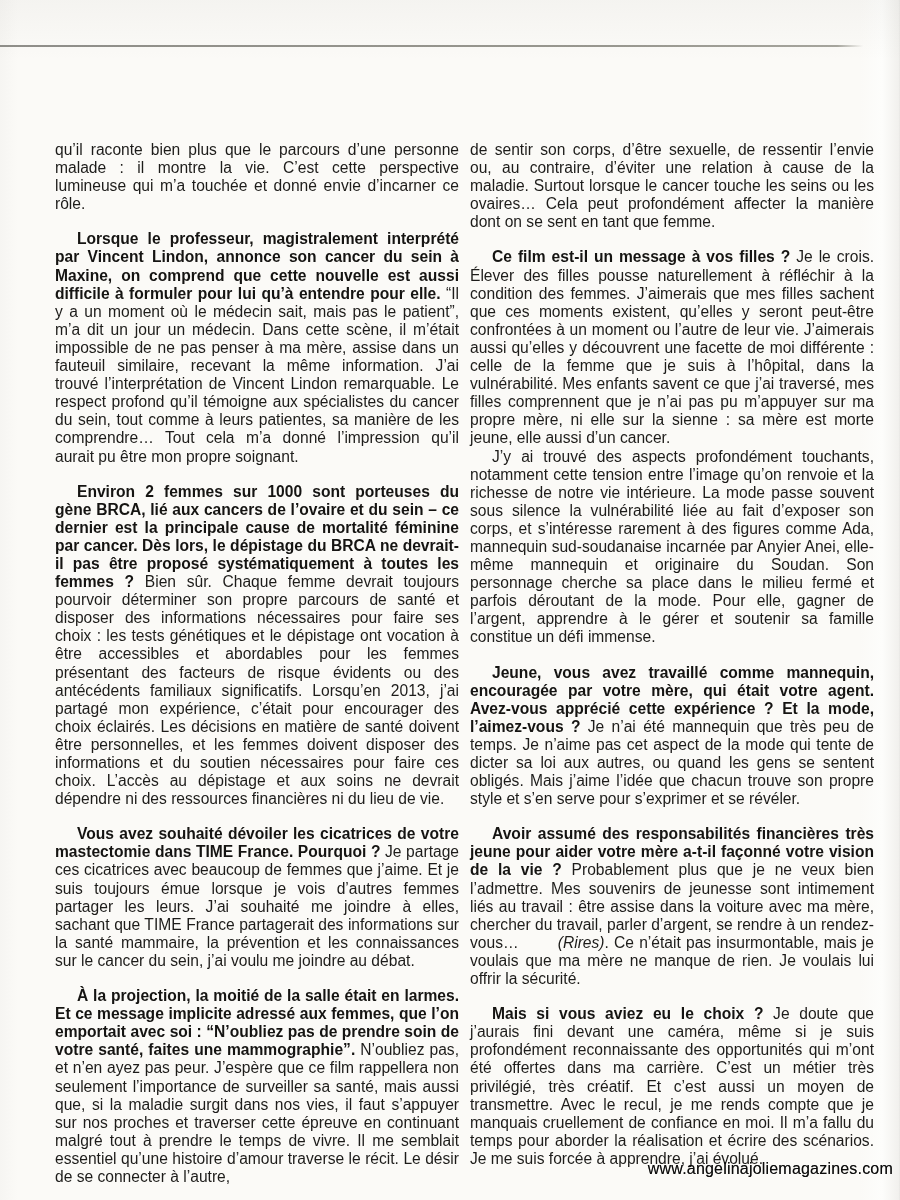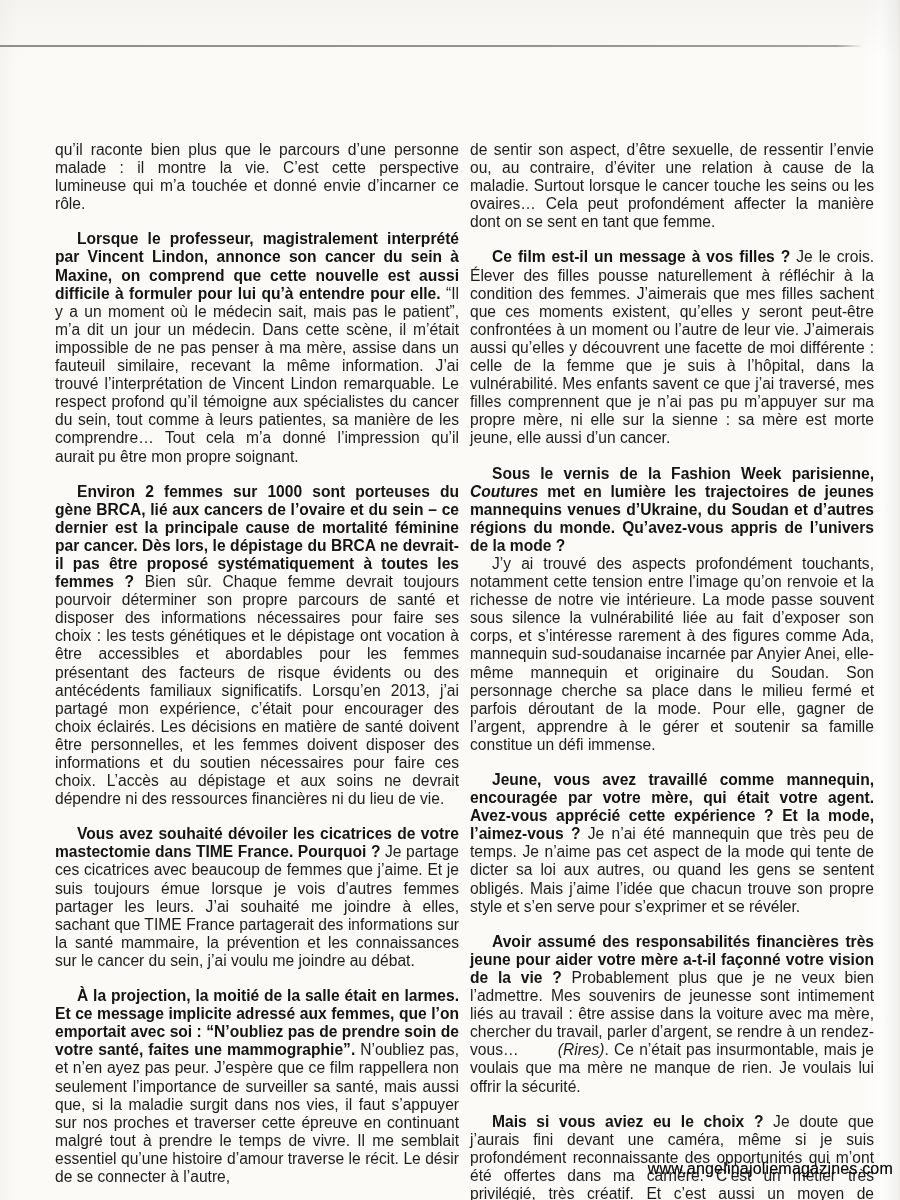--- a/index.html
+++ b/index.html
@@ -74,23 +74,22 @@
 
   <div class="col col-left">
       <p class="para"><span class="seg-plain">qu’il raconte bien plus que le parcours d’une personne malade : il montre la vie. C’est cette perspective lumineuse qui m’a touchée et donné envie d’incarner ce rôle.</span></p>
       <p class="para indent gap"><span class="seg-bold">Lorsque le professeur, magistralement interprété par Vincent Lindon, annonce son cancer du sein à Maxine, on comprend que cette nouvelle est aussi difficile à formuler pour lui qu’à entendre pour elle. </span><span class="seg-plain">“Il y a un moment où le médecin sait, mais pas le patient”, m’a dit un jour un médecin. Dans cette scène, il m’était impossible de ne pas penser à ma mère, assise dans un fauteuil similaire, recevant la même information. J’ai trouvé l’interprétation de Vincent Lindon remarquable. Le respect profond qu’il témoigne aux spécialistes du cancer du sein, tout comme à leurs patientes, sa manière de les comprendre… Tout cela m’a donné l’impression qu’il aurait pu être mon propre soignant.</span></p>
       <p class="para indent gap"><span class="seg-bold">Environ 2 femmes sur 1000 sont porteuses du gène BRCA, lié aux cancers de l’ovaire et du sein – ce dernier est la principale cause de mortalité féminine par cancer. Dès lors, le dépistage du BRCA ne devrait-il pas être proposé systématiquement à toutes les femmes ? </span><span class="seg-plain">Bien sûr. Chaque femme devrait toujours pourvoir déterminer son propre parcours de santé et disposer des informations nécessaires pour faire ses choix : les tests génétiques et le dépistage ont vocation à être accessibles et abordables pour les femmes présentant des facteurs de risque évidents ou des antécédents familiaux significatifs. Lorsqu’en 2013, j’ai partagé mon expérience, c’était pour encourager des choix éclairés. Les décisions en matière de santé doivent être personnelles, et les femmes doivent disposer des informations et du soutien nécessaires pour faire ces choix. L’accès au dépistage et aux soins ne devrait dépendre ni des ressources financières ni du lieu de vie.</span></p>
       <p class="para indent gap"><span class="seg-bold">Vous avez souhaité dévoiler les cicatrices de votre mastectomie dans TIME France. Pourquoi ? </span><span class="seg-plain">Je partage ces cicatrices avec beaucoup de femmes que j’aime. Et je suis toujours émue lorsque je vois d’autres femmes partager les leurs. J’ai souhaité me joindre à elles, sachant que TIME France partagerait des informations sur la santé mammaire, la prévention et les connaissances sur le cancer du sein, j’ai voulu me joindre au débat.</span></p>
       <p class="para indent gap"><span class="seg-bold">À la projection, la moitié de la salle était en larmes. Et ce message implicite adressé aux femmes, que l’on emportait avec soi : “N’oubliez pas de prendre soin de votre santé, faites une mammographie”. </span><span class="seg-plain">N’oubliez pas, et n’en ayez pas peur. J’espère que ce film rappellera non seulement l’importance de surveiller sa santé, mais aussi que, si la maladie surgit dans nos vies, il faut s’appuyer sur nos proches et traverser cette épreuve en continuant malgré tout à prendre le temps de vivre. Il me semblait essentiel qu’une histoire d’amour traverse le récit. Le désir de se connecter à l’autre,</span></p>
     </div>
 
   <div class="col col-right">
-      <p class="para"><span class="seg-plain">de sentir son aspect, d’être sexuelle, de ressentir l’envie ou, au contraire, d’éviter une relation à cause de la maladie. Surtout lorsque le cancer touche les seins ou les ovaires… Cela peut profondément affecter la manière dont on se sent en tant que femme.</span></p>
+      <p class="para"><span class="seg-plain">de sentir son corps, d’être sexuelle, de ressentir l’envie ou, au contraire, d’éviter une relation à cause de la maladie. Surtout lorsque le cancer touche les seins ou les ovaires… Cela peut profondément affecter la manière dont on se sent en tant que femme.</span></p>
       <p class="para indent gap"><span class="seg-bold">Ce film est-il un message à vos filles ? </span><span class="seg-plain">Je le crois. Élever des filles pousse naturellement à réfléchir à la condition des femmes. J’aimerais que mes filles sachent que ces moments existent, qu’elles y seront peut-être confrontées à un moment ou l’autre de leur vie. J’aimerais aussi qu’elles y découvrent une facette de moi différente : celle de la femme que je suis à l’hôpital, dans la vulnérabilité. Mes enfants savent ce que j’ai traversé, mes filles comprennent que je n’ai pas pu m’appuyer sur ma propre mère, ni elle sur la sienne : sa mère est morte jeune, elle aussi d’un cancer.</span></p>
-      <p class="para indent gap"><span class="seg-bold">Sous le vernis de la Fashion Week parisienne, </span><span class="seg-bold-italic">Coutures</span><span class="seg-bold"> met en lumière les trajectoires de jeunes mannequins venues d’Ukraine, du Soudan et d’autres régions du monde. Qu’avez-vous appris de l’univers de la mode ?</span></p>
       <p class="para indent"><span class="seg-plain">J’y ai trouvé des aspects profondément touchants, notamment cette tension entre l’image qu’on renvoie et la richesse de notre vie intérieure. La mode passe souvent sous silence la vulnérabilité liée au fait d’exposer son corps, et s’intéresse rarement à des figures comme Ada, mannequin sud-soudanaise incarnée par Anyier Anei, elle-même mannequin et originaire du Soudan. Son personnage cherche sa place dans le milieu fermé et parfois déroutant de la mode. Pour elle, gagner de l’argent, apprendre à le gérer et soutenir sa famille constitue un défi immense.</span></p>
       <p class="para indent gap"><span class="seg-bold">Jeune, vous avez travaillé comme mannequin, encouragée par votre mère, qui était votre agent. Avez-vous apprécié cette expérience ? Et la mode, l’aimez-vous ? </span><span class="seg-plain">Je n’ai été mannequin que très peu de temps. Je n’aime pas cet aspect de la mode qui tente de dicter sa loi aux autres, ou quand les gens se sentent obligés. Mais j’aime l’idée que chacun trouve son propre style et s’en serve pour s’exprimer et se révéler.</span></p>
       <p class="para indent gap"><span class="seg-bold">Avoir assumé des responsabilités financières très jeune pour aider votre mère a-t-il façonné votre vision de la vie ? </span><span class="seg-plain">Probablement plus que je ne veux bien l’admettre. Mes souvenirs de jeunesse sont intimement liés au travail : être assise dans la voiture avec ma mère, chercher du travail, parler d’argent, se rendre à un rendez-vous… </span><span class="seg-italic">(Rires)</span><span class="seg-plain">. Ce n’était pas insurmontable, mais je voulais que ma mère ne manque de rien. Je voulais lui offrir la sécurité.</span></p>
       <p class="para indent gap"><span class="seg-bold">Mais si vous aviez eu le choix ? </span><span class="seg-plain">Je doute que j’aurais fini devant une caméra, même si je suis profondément reconnaissante des opportunités qui m’ont été offertes dans ma carrière. C’est un métier très privilégié, très créatif. Et c’est aussi un moyen de transmettre. Avec le recul, je me rends compte que je manquais cruellement de confiance en moi. Il m’a fallu du temps pour aborder la réalisation et écrire des scénarios. Je me suis forcée à apprendre, j’ai évolué.</span></p>
     </div>
 
   <div class="watermark">www.angelinajoliemagazines.com</div>
 </div>
 
 </body></html>

